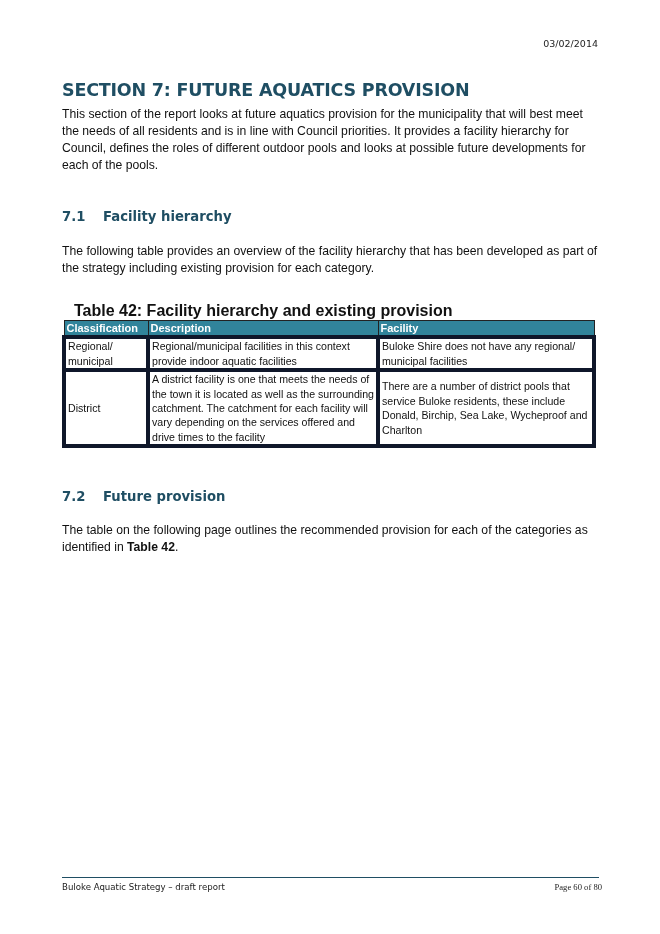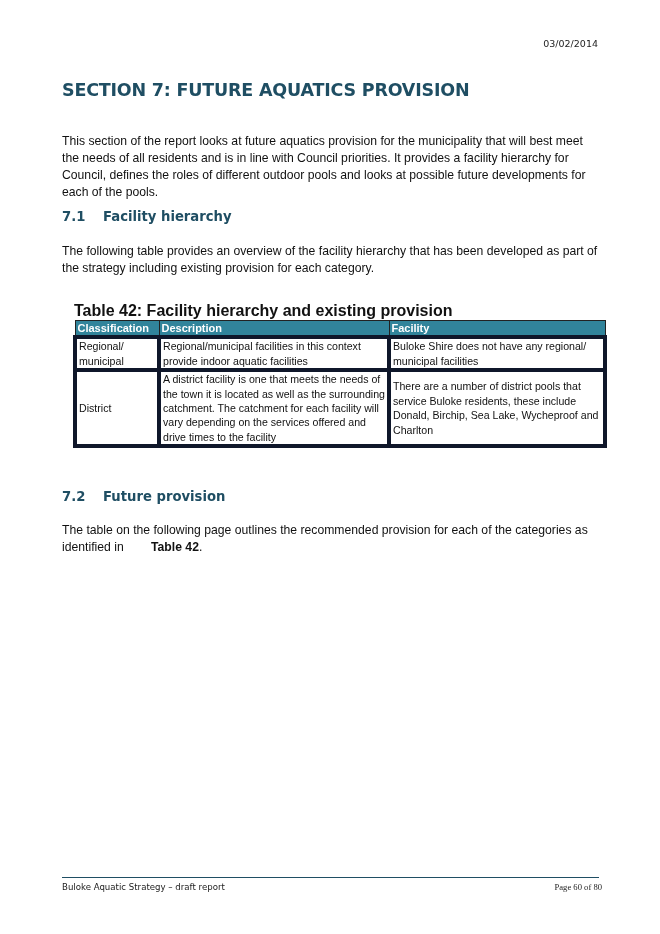--- a/index.html
+++ b/index.html
@@ -1,36 +1,36 @@
 <!DOCTYPE html>
 <html><head>
 <meta charset="utf-8">
 <style>
   html, body { margin: 0; padding: 0; background: #ffffff; }
   body { width: 660px; height: 934px; position: relative; overflow: hidden; font-family: "Liberation Sans", sans-serif; color: #111; }
   .date { position: absolute; top: 38px; right: 62px; font-family: "DejaVu Sans", sans-serif; font-size: 9.5px; color: #222; }
   .h1 { position: absolute; left: 62px; top: 80px; font-family: "DejaVu Sans", sans-serif; font-weight: bold; font-size: 17.5px; color: #1f4e63; letter-spacing: -0.2px; margin: 0; }
   .para { position: absolute; left: 62px; width: 540px; font-size: 12.2px; line-height: 17px; margin: 0; color: #111; }
-  .p1 { top: 133px; }
+  .p1 { top: 106px; }
   .h2 { position: absolute; left: 62px; font-family: "DejaVu Sans", sans-serif; font-weight: bold; font-size: 13.2px; color: #1f4e63; margin: 0; }
   .h2 .num { display: inline-block; width: 41px; }
   .h2a { top: 209px; }
   .p2 { top: 243px; }
   .caption { position: absolute; left: 62px; top: 290px; font-size: 16px; font-weight: bold; margin: 12px; }
-  table { position: absolute; left: 73px; top: 320px; width: 534px; border-collapse: collapse; font-size: 10.6px; line-height: 14.4px; }
+  table { position: absolute; left: 62px; top: 320px; width: 534px; border-collapse: collapse; font-size: 10.6px; line-height: 14.4px; }
   th { background: #31849b; color: #fff; text-align: left; font-weight: bold; padding: 0 2px; border: 1px solid #222; font-size: 11px; height: 14px; }
   td { border: 4px solid #0f172a; padding: 0 2px; vertical-align: middle; }
   td.c1 { width: 76px; }
   td.c2 { width: 222px; }
   .h2b { top: 489px; }
   .p3 { top: 522px; }
   .footer-line { position: absolute; left: 62px; width: 537px; top: 877px; border-top: 1.5px solid #1f4e63; }
   .footer-left { position: absolute; left: 62px; top: 882px; font-family: "DejaVu Sans", sans-serif; font-size: 8.6px; color: #222; }
   .footer-right { position: absolute; right: 58px; top: 882px; font-family: Liberation Serif, serif; font-size: 8.6px; color: #222; }
-  b { font-weight: bold; margin-left: 24px; }
+  b { font-weight: bold; }
 </style>
 </head>
 <body>
 
 <div class="date">03/02/2014</div>
 
 <h1 class="h1">SECTION 7: FUTURE AQUATICS PROVISION</h1>
 
 <p class="para p1">This section of the report looks at future aquatics provision for the municipality that will best meet the needs of all residents and is in line with Council priorities.  It provides a facility hierarchy for Council, defines the roles of different outdoor pools and looks at possible future developments for each of the pools.</p>
 

